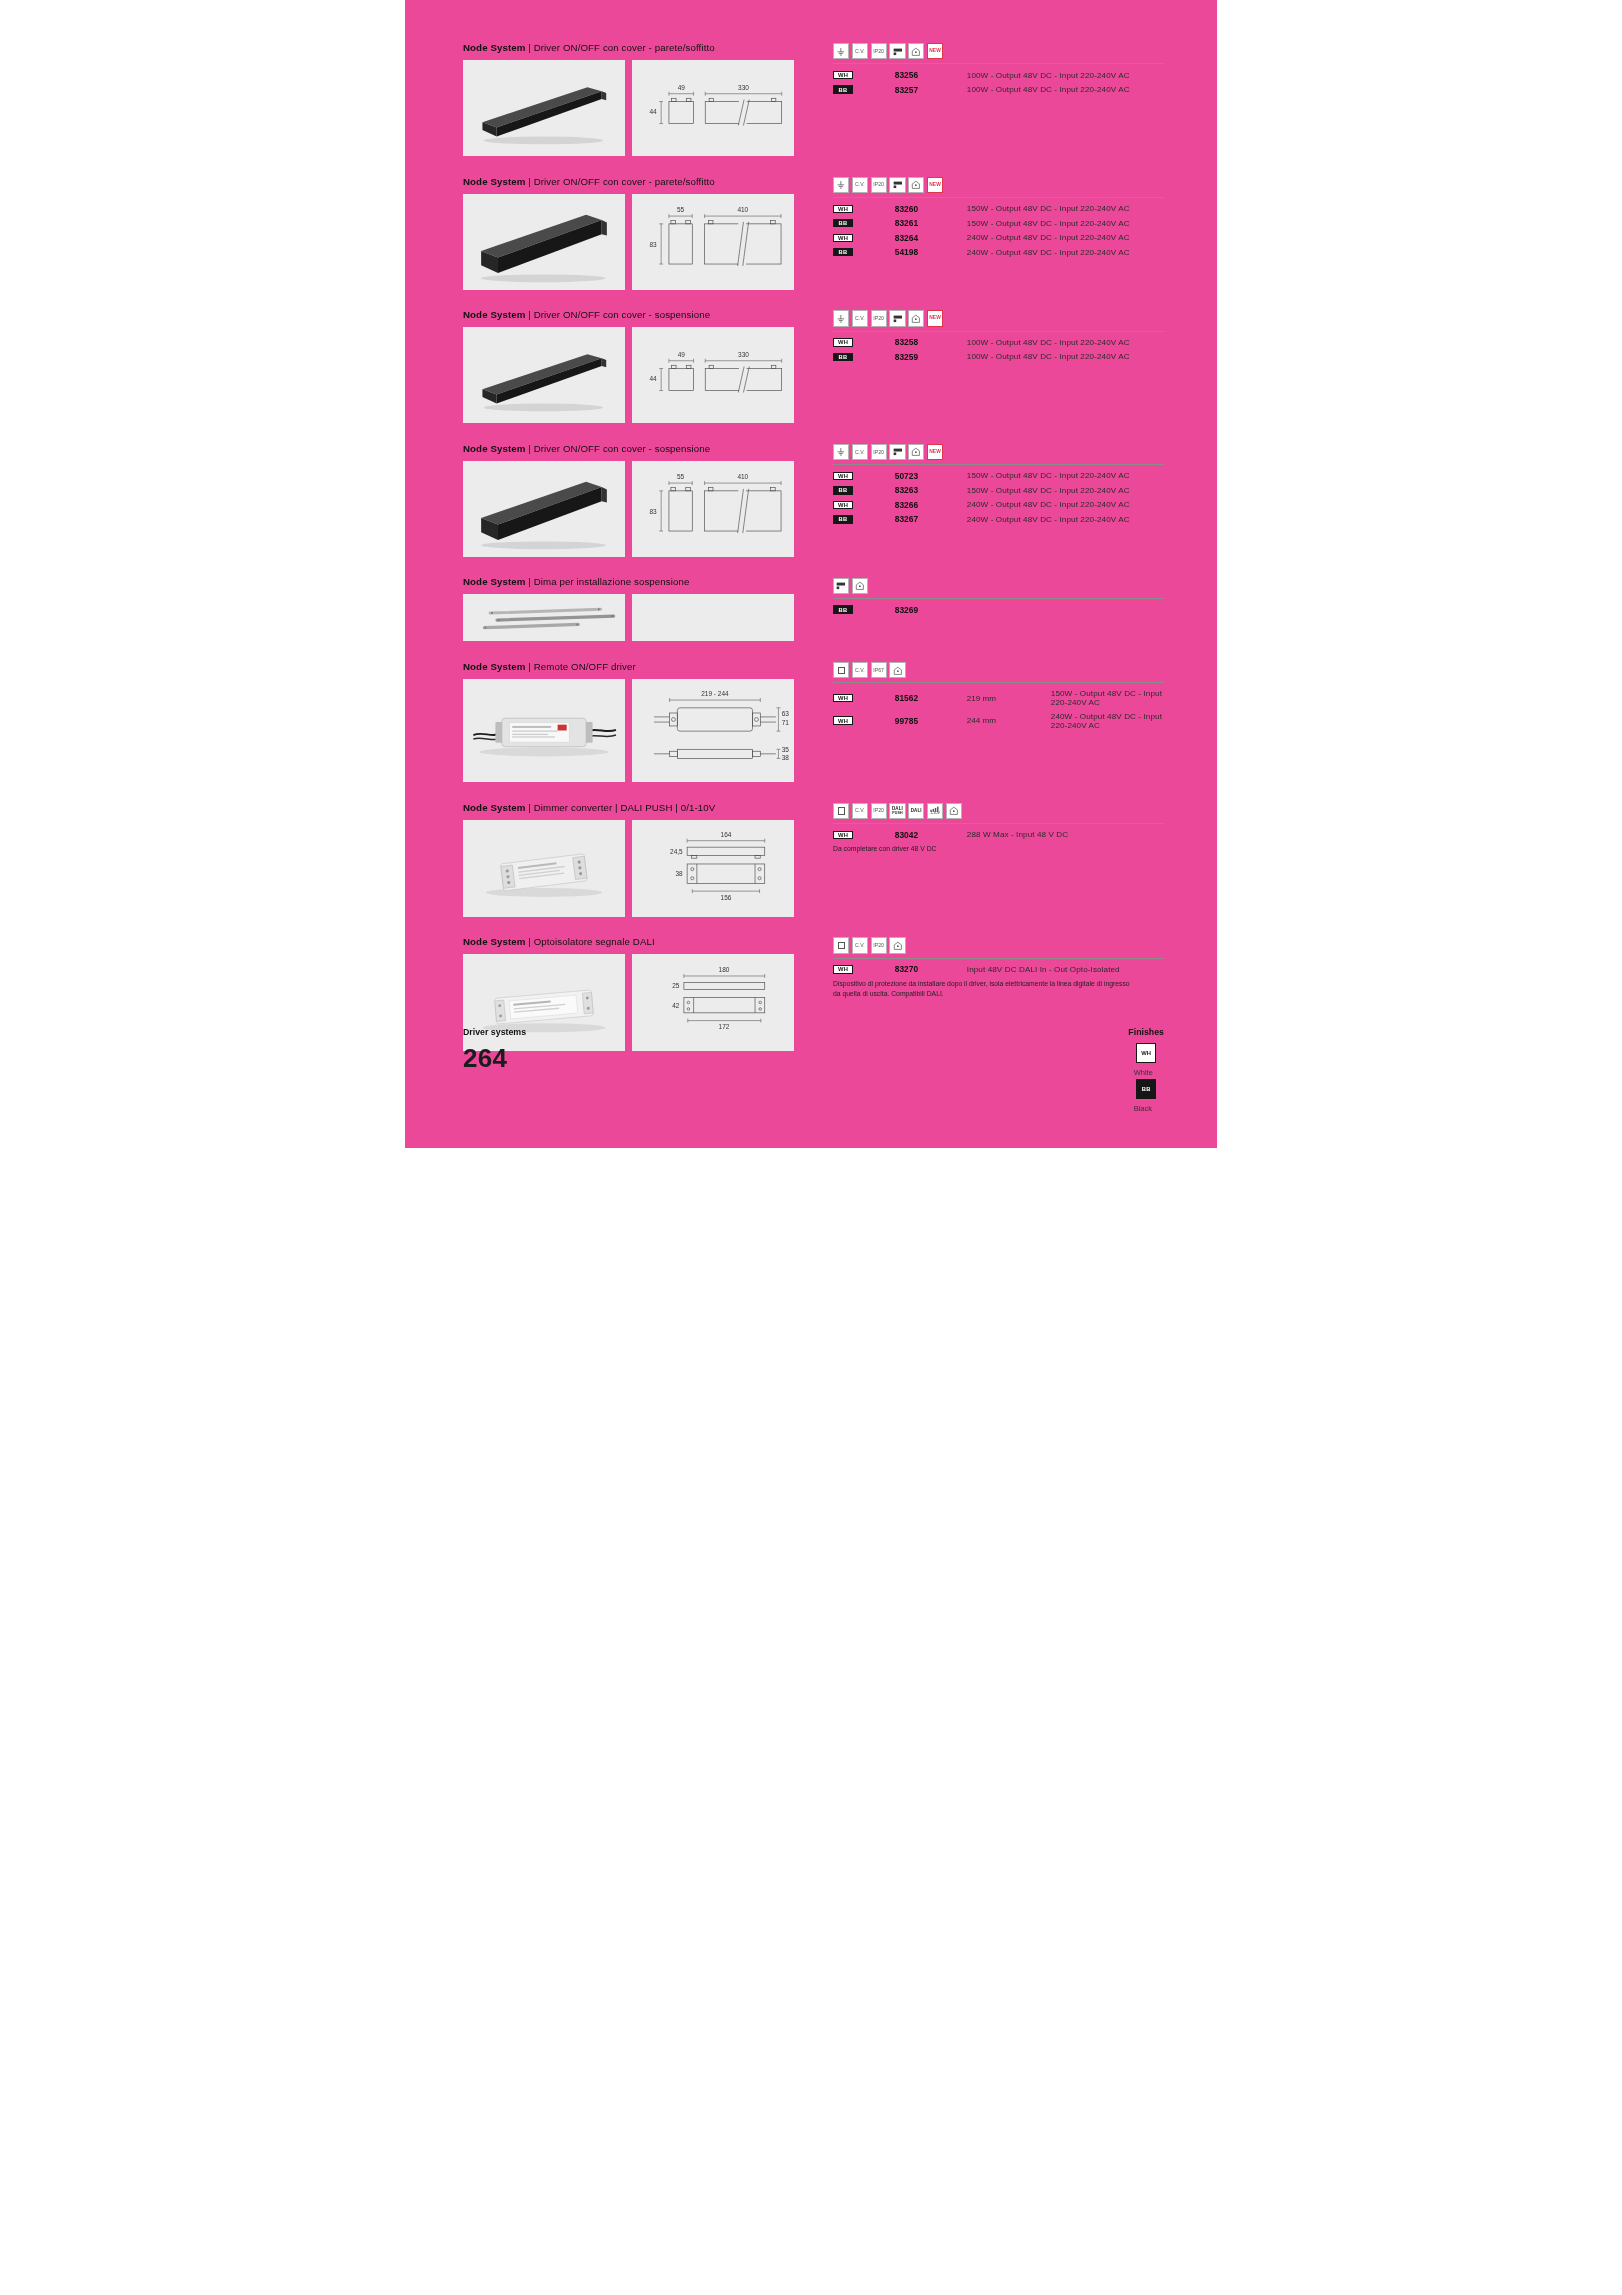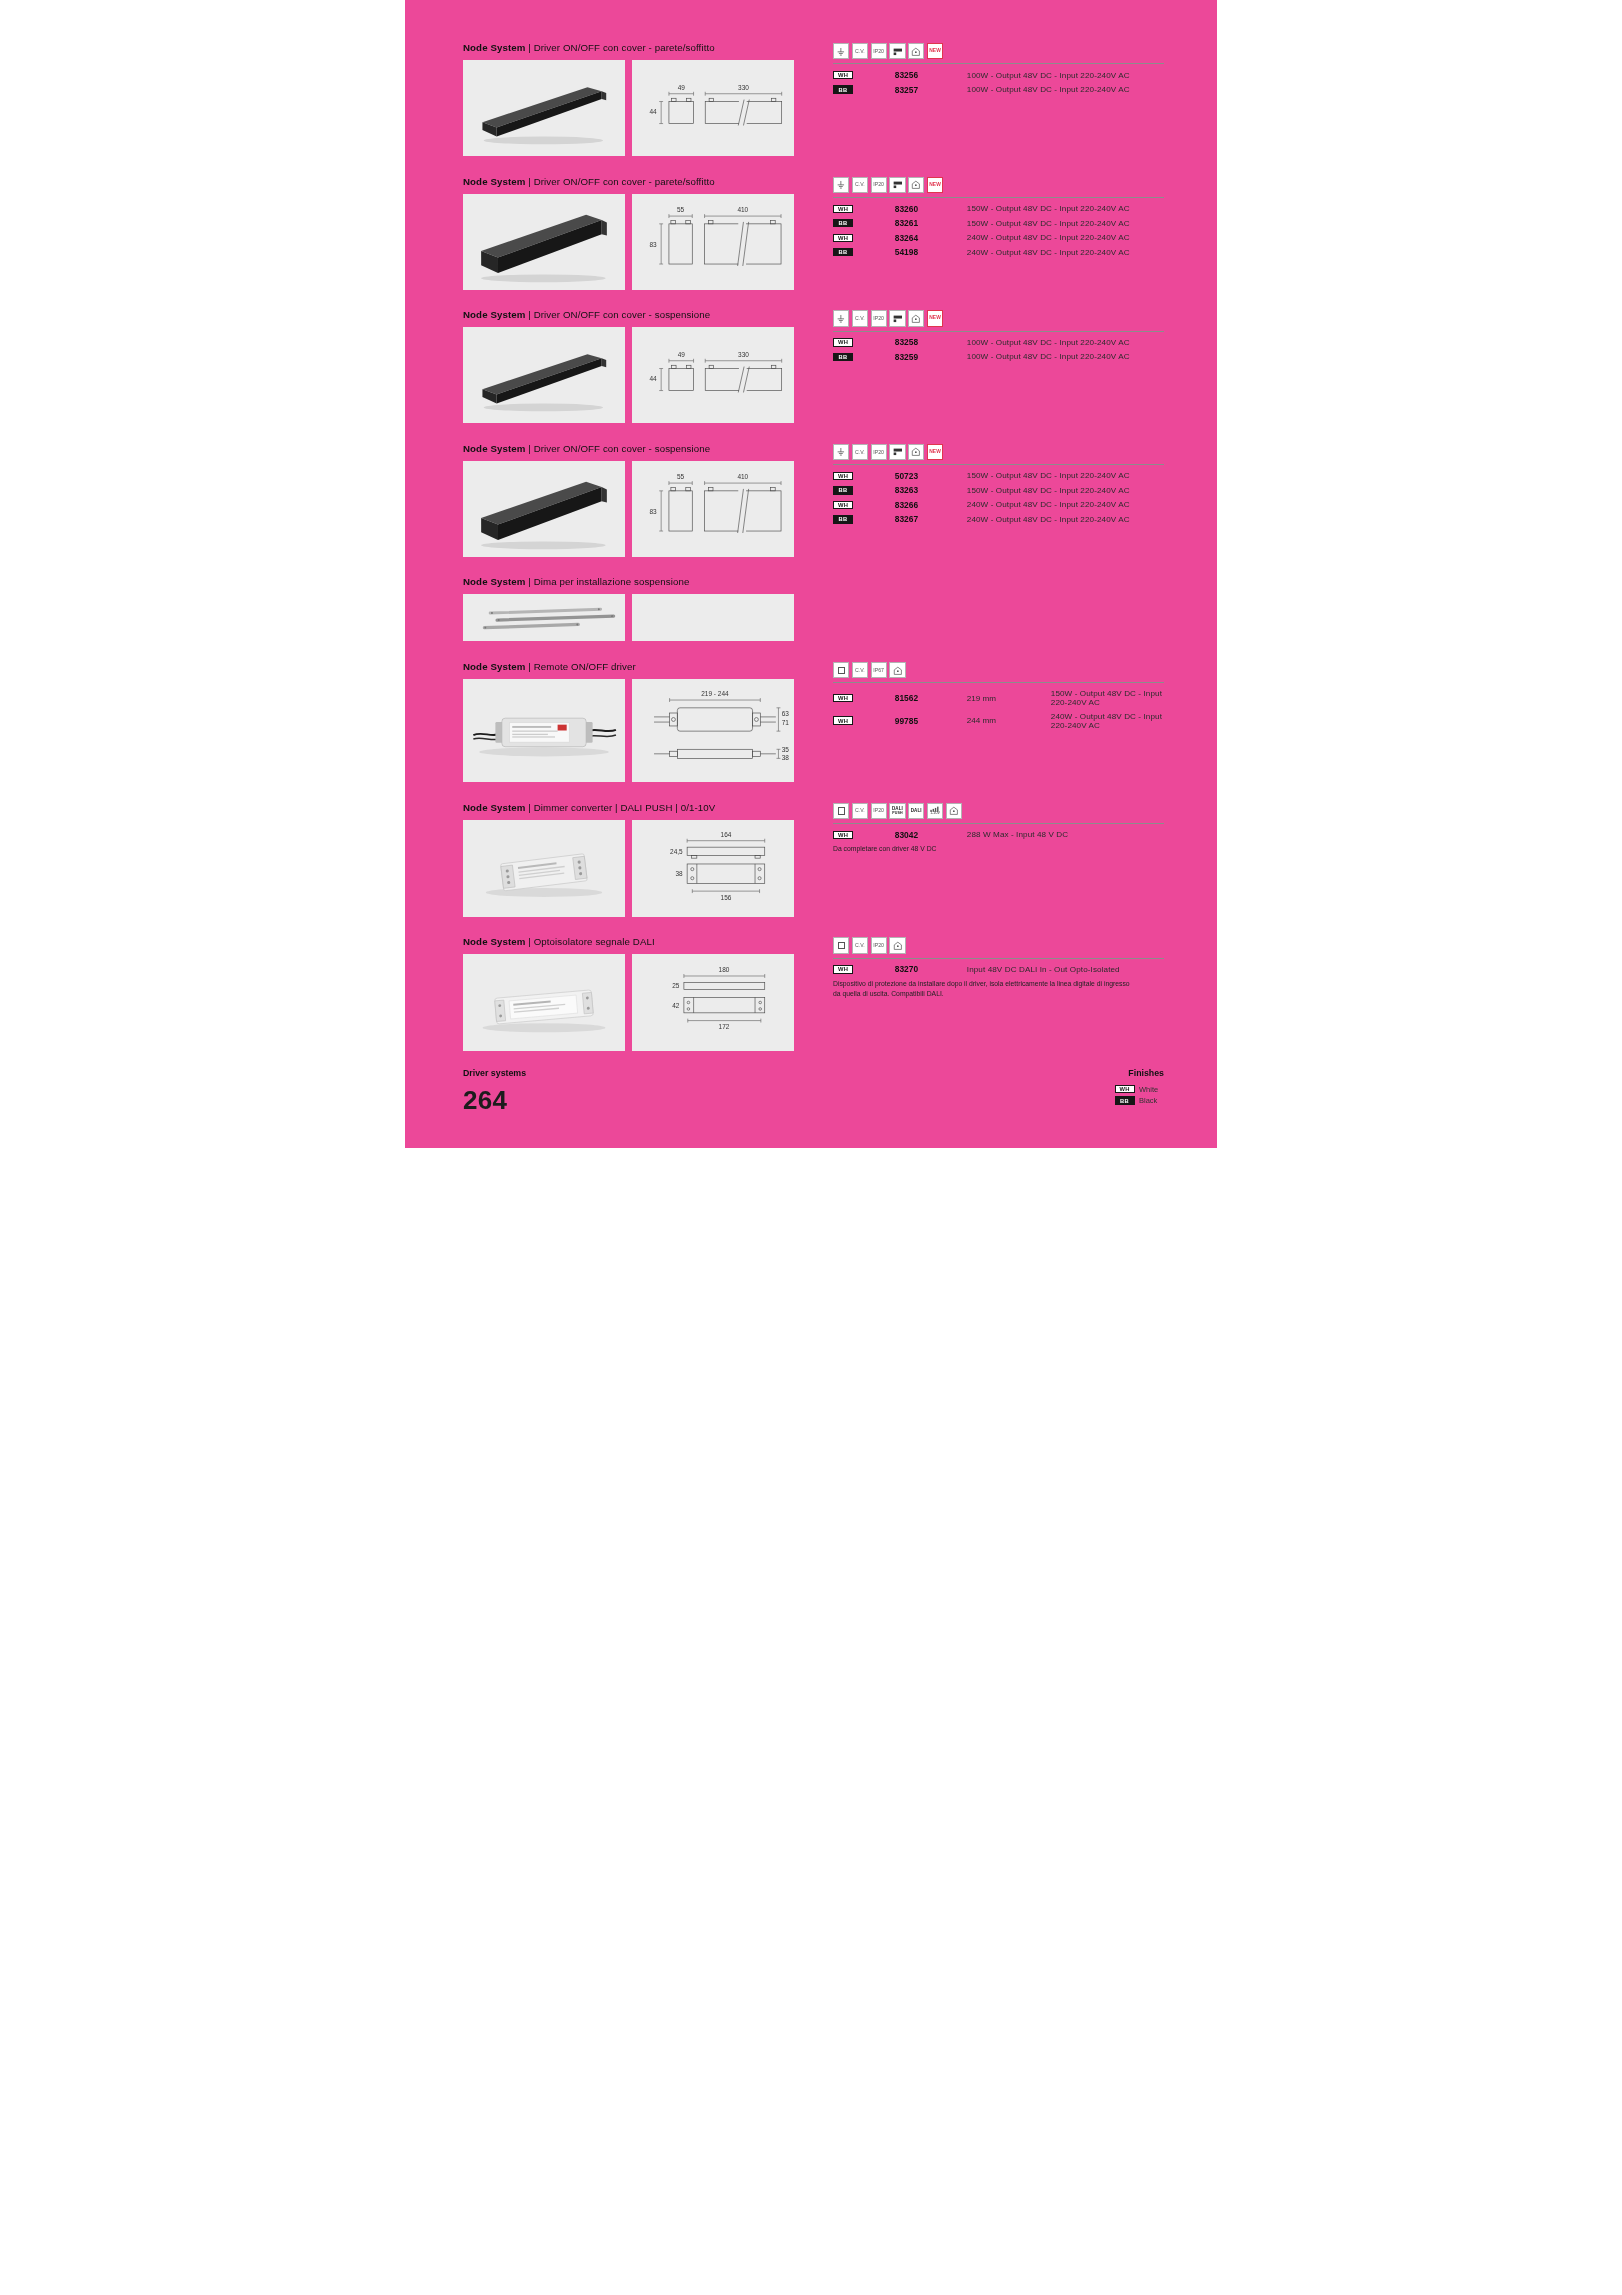--- a/index.html
+++ b/index.html
@@ -47,21 +47,21 @@
   .code { font-weight:700; font-size:8.4px; width:36px; flex:0 0 36px; margin-left:5.8px; color:#111; }
   .size-col { font-size:8.1px; width:48px; flex:0 0 48px; color:#2b2b2b; }
   .desc { font-size:8.1px; color:#2b2b2b; letter-spacing:0.1px; }
   .note { font-size:6.8px; color:#222; margin-top:1.9px; line-height:1.45; max-width:305px; }
 
   .page-footer { position:absolute; left:58px; right:53px; bottom:32.5px; display:flex; justify-content:space-between; align-items:flex-start; }
   .footer-left .footer-category { font-size:8.8px; font-weight:700; color:#111; }
   .page-number { font-size:26px; font-weight:700; color:#1c1c1c; margin-top:6.5px; letter-spacing:0.3px; }
   .footer-right { text-align:right; }
   .finishes-title { font-size:8.8px; font-weight:700; color:#111; margin-bottom:6.5px; }
-  .finish-row { display:flex; justify-content:flex-end; align-items:center; gap:4.5px; margin-bottom:2.6px; }
+  .finish-row { display:flex; justify-content:flex-end; align-items:center; gap:4.5px; margin-bottom:2.6px;flex-direction:column; }
   .finish-label { font-size:7.5px; color:#333; width:25px; text-align:left; }
 
   svg text { font-family:"Liberation Sans","DejaVu Sans",sans-serif; fill:#333; font-size:10px; }
 </style>
 </head>
 <body>
 
 <div class="page">
 
   <section class="product-section">
@@ -389,20 +389,43 @@
               <circle cx="34" cy="48.5" r="1.5" fill="#777"></circle>
                 <circle cx="176" cy="48.5" r="1.5" fill="#777"></circle>
               <circle cx="55" cy="37.5" r="1.5" fill="#777"></circle>
                 <circle cx="230" cy="37.5" r="1.5" fill="#777"></circle>
               <circle cx="45" cy="26.2" r="1.5" fill="#777"></circle>
                 <circle cx="210" cy="26.2" r="1.5" fill="#777"></circle>
             </g>
           </svg>
         </div>
         <div class="drawing-box h72"></div>
+      </div>
+    </div>
+    <div class="right-col">
+      <div class="icons-row">
+        <span class="icon-box">
+            <svg width="9.7" height="9.7" viewBox="0 0 15 15">
+              <rect x="1" y="2.5" width="13" height="4.5" fill="#333"></rect>
+              <rect x="1" y="8.5" width="4" height="4" fill="#333"></rect>
+            </svg>
+          </span>
+        <span class="icon-box">
+            <svg width="9.7" height="9.7" viewBox="0 0 15 15">
+              <path d="M2 13 V6 L7.5 1.8 L13 6 V13 Z" stroke="#555" stroke-width="1.1" fill="none"></path>
+              <circle cx="7.5" cy="8" r="1.4" fill="#555"></circle>
+            </svg>
+          </span>
+      </div>
+      <div class="rows">
+        <div class="product-row">
+          <span class="badge bb">BB</span>
+          <span class="code">83269</span>
+          <span class="desc"></span>
+        </div>
       </div>
     </div>
   </section>
 
   <section class="product-section">
     <div class="left-col">
       <h3 class="section-title"><b>Node System</b><span> | Remote ON/OFF driver</span></h3>
       <div class="media-row">
         <div class="photo-box h158">
           <svg viewBox="0 0 250 158">

